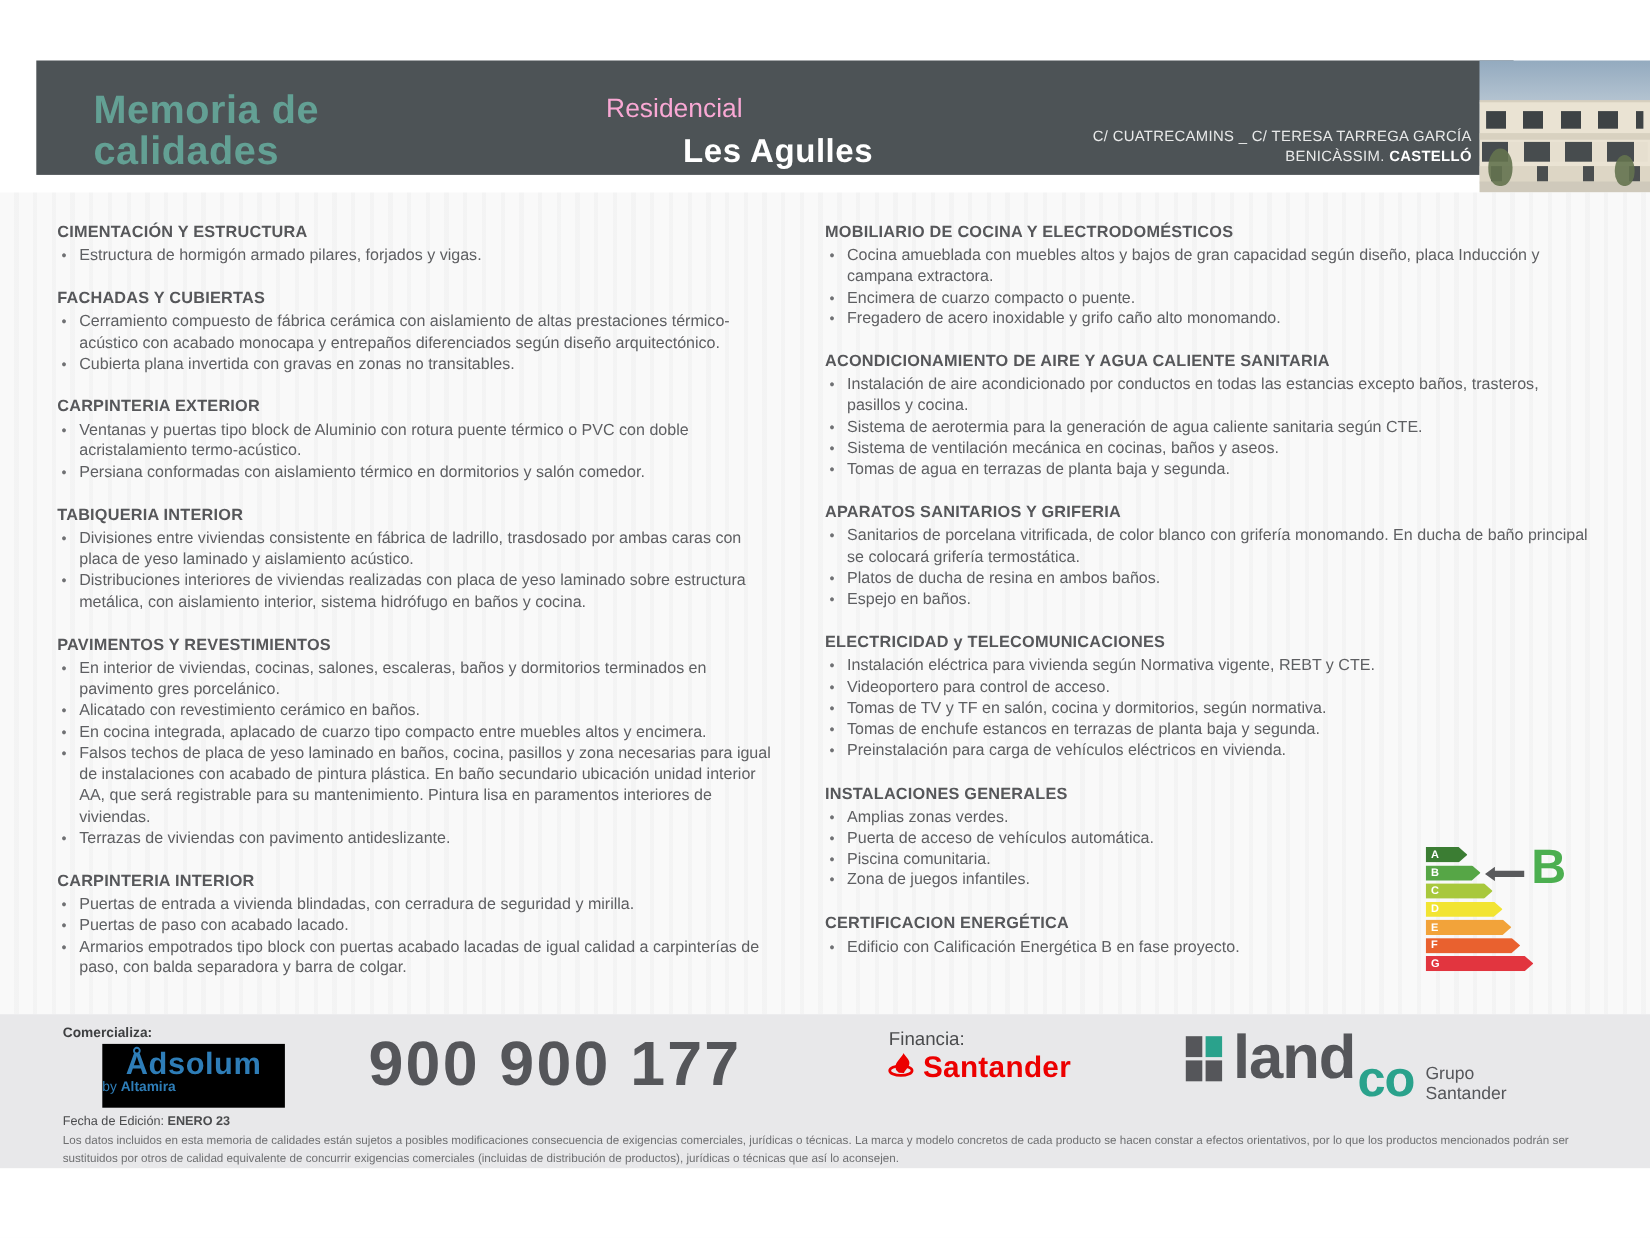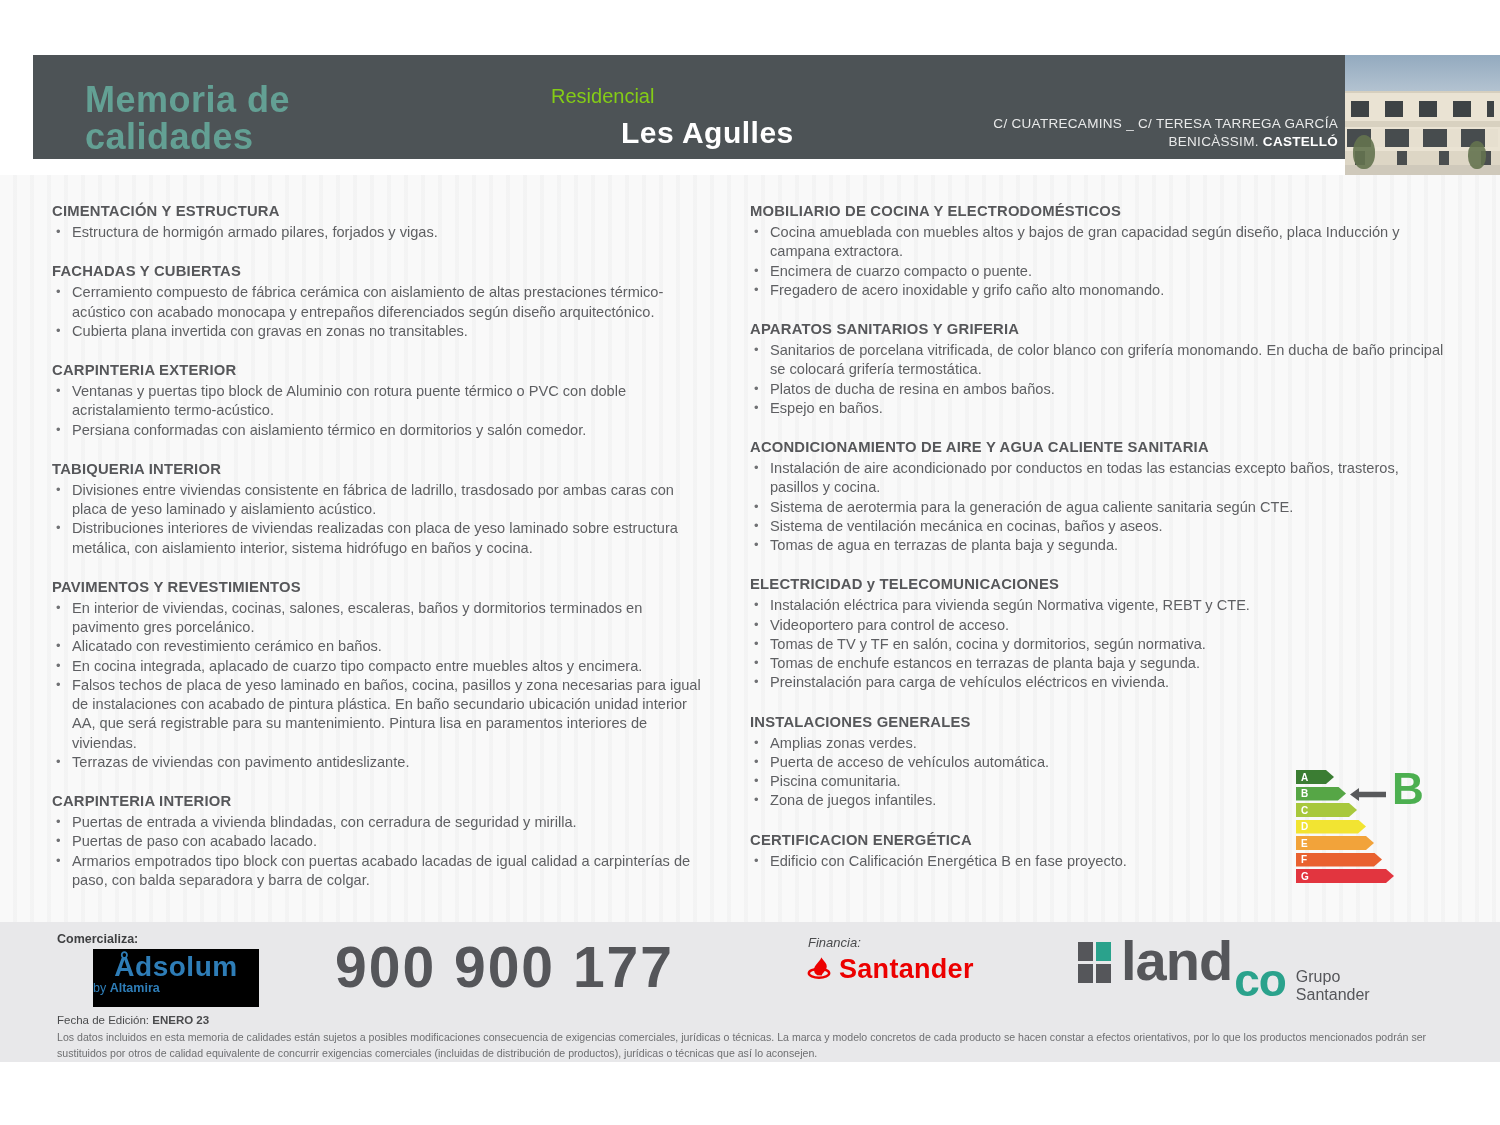--- a/index.html
+++ b/index.html
@@ -4,21 +4,21 @@
 <style>
   html,body{margin:0;padding:0;background:#ffffff;}
   body{font-family:"Liberation Sans","DejaVu Sans",sans-serif;-webkit-font-smoothing:antialiased;}
   .page{position:relative;width:1500px;height:1125px;background:#ffffff;overflow:hidden;}
 
   
   .header{position:absolute;left:0;top:55px;width:1343px;height:104px;background:#4d5356;margin-left:33px;}
   .header-title{position:absolute;left:52px;top:26px;color:#63a094;font-weight:bold;
     font-size:36px;line-height:1.03;letter-spacing:.5px;}
   .header-project{position:absolute;left:518px;top:30px;color:#fff;}
-  .residencial{font-size:20px;color:#84cc16;}
+  .residencial{font-size:24px;color:#f9a8d4;}
   .project-name{font-size:30px;font-weight:bold;margin:8px 0 0 70px;letter-spacing:.5px;}
   .header-address{position:absolute;right:38px;top:60px;text-align:right;color:#e9eaea;
     font-size:13.5px;line-height:1.3;letter-spacing:.3px;}
   .header-address b{color:#ffffff;}
 
   
   .photo{position:absolute;left:1345px;top:55px;width:155px;height:120px;overflow:hidden;
     background:linear-gradient(180deg,#93aabf 0%,#c3cfd9 45%,#dce1e4 70%,#e3e2da 100%);}
   .photo .bldg{position:absolute;left:0;right:0;top:38px;height:66px;background:#eae3d3;}
   .photo .roofline{position:absolute;left:0;right:0;top:36px;height:3px;background:#d6cfbe;}
@@ -64,21 +64,21 @@
   .footer-strip{position:absolute;left:0;top:922px;width:1500px;height:140px;background:#e8e8ea;}
   .comercializa{position:absolute;left:57px;top:10px;font-size:12.5px;font-weight:bold;color:#3e3f41;}
   .adsolum-box{position:absolute;left:93px;top:27px;width:166px;height:58px;background:#000000;
     text-align:center;}
   .adsolum-brand{font-size:28px;font-weight:bold;color:#2e7db7;letter-spacing:.5px;line-height:1.15;margin-top:2px;}
   .adsolum-sub{font-size:12.5px;color:#2e7db7;text-align:left;padding-right:10px;margin-top:-2px;}
   .adsolum-sub b{font-weight:bold;}
   .fecha{position:absolute;left:57px;top:92px;font-size:11.5px;color:#4a4b4d;}
   .fecha b{font-weight:bold;}
   .phone{position:absolute;left:335px;top:12px;font-size:57px;font-weight:bold;color:#55565a;letter-spacing:2px;}
-  .financia{position:absolute;left:808px;top:13px;font-size:13px;color:#4a4b4d;font-style:italic;}
+  .financia{position:absolute;left:808px;top:13px;font-size:17px;color:#4a4b4d;}
   .santander{position:absolute;left:803px;top:32px;display:flex;align-items:center;gap:4px;}
   .santander-name{font-size:27px;font-weight:bold;color:#ec0000;letter-spacing:.3px;}
   .landco{position:absolute;left:1078px;top:14px;display:flex;align-items:flex-start;}
   .landco-grid{display:grid;grid-template-columns:15px 15px;grid-template-rows:19px 19px;gap:3px;margin:6px 10px 0 0;}
   .landco-grid i{display:block;}
   .landco-land{font-size:56px;font-weight:bold;color:#55565a;letter-spacing:-1px;line-height:.9;}
   .landco-co{font-size:46px;font-weight:bold;color:#2aa28c;letter-spacing:-1px;line-height:.9;
     position:relative;top:24px;left:2px;}
   .landco-grupo{font-size:16px;color:#55565a;line-height:1.15;position:relative;top:32px;left:12px;}
   .legal{position:absolute;left:57px;top:108px;width:1390px;font-size:10.6px;line-height:1.5;color:#6e6f71;}
@@ -171,34 +171,34 @@
       <div class="col-right" id="col-right">
           <section class="spec-section">
             <h3 class="spec-heading">MOBILIARIO DE COCINA Y ELECTRODOMÉSTICOS</h3>
             <ul class="spec-list">
               <li class="spec-item">Cocina amueblada con muebles altos y bajos de gran capacidad según diseño, placa Inducción y campana extractora.</li>
               <li class="spec-item">Encimera de cuarzo compacto o puente.</li>
               <li class="spec-item">Fregadero de acero inoxidable y grifo caño alto monomando.</li>
             </ul>
           </section>
           <section class="spec-section">
-            <h3 class="spec-heading">APARATOS SANITARIOS Y GRIFERIA</h3>
-            <ul class="spec-list">
-              <li class="spec-item">Sanitarios de porcelana vitrificada, de color blanco con grifería monomando. En ducha de baño principal se colocará grifería termostática.</li>
-              <li class="spec-item">Platos de ducha de resina en ambos baños.</li>
-              <li class="spec-item">Espejo en baños.</li>
-            </ul>
-          </section>
-          <section class="spec-section">
             <h3 class="spec-heading">ACONDICIONAMIENTO DE AIRE  Y AGUA CALIENTE SANITARIA</h3>
             <ul class="spec-list">
               <li class="spec-item">Instalación de aire acondicionado por conductos en todas las estancias excepto baños, trasteros, pasillos y cocina.</li>
               <li class="spec-item">Sistema de aerotermia para la generación de agua caliente sanitaria según CTE.</li>
               <li class="spec-item">Sistema de ventilación mecánica en cocinas, baños y aseos.</li>
               <li class="spec-item">Tomas de agua en terrazas de planta baja y segunda.</li>
+            </ul>
+          </section>
+          <section class="spec-section">
+            <h3 class="spec-heading">APARATOS SANITARIOS Y GRIFERIA</h3>
+            <ul class="spec-list">
+              <li class="spec-item">Sanitarios de porcelana vitrificada, de color blanco con grifería monomando. En ducha de baño principal se colocará grifería termostática.</li>
+              <li class="spec-item">Platos de ducha de resina en ambos baños.</li>
+              <li class="spec-item">Espejo en baños.</li>
             </ul>
           </section>
           <section class="spec-section">
             <h3 class="spec-heading">ELECTRICIDAD y TELECOMUNICACIONES</h3>
             <ul class="spec-list">
               <li class="spec-item">Instalación eléctrica para vivienda según Normativa vigente, REBT y CTE.</li>
               <li class="spec-item">Videoportero para control de acceso.</li>
               <li class="spec-item">Tomas de TV y TF en salón, cocina y dormitorios, según normativa.</li>
               <li class="spec-item">Tomas de enchufe estancos en terrazas de planta baja y segunda.</li>
               <li class="spec-item">Preinstalación para carga de vehículos eléctricos en vivienda.</li>

